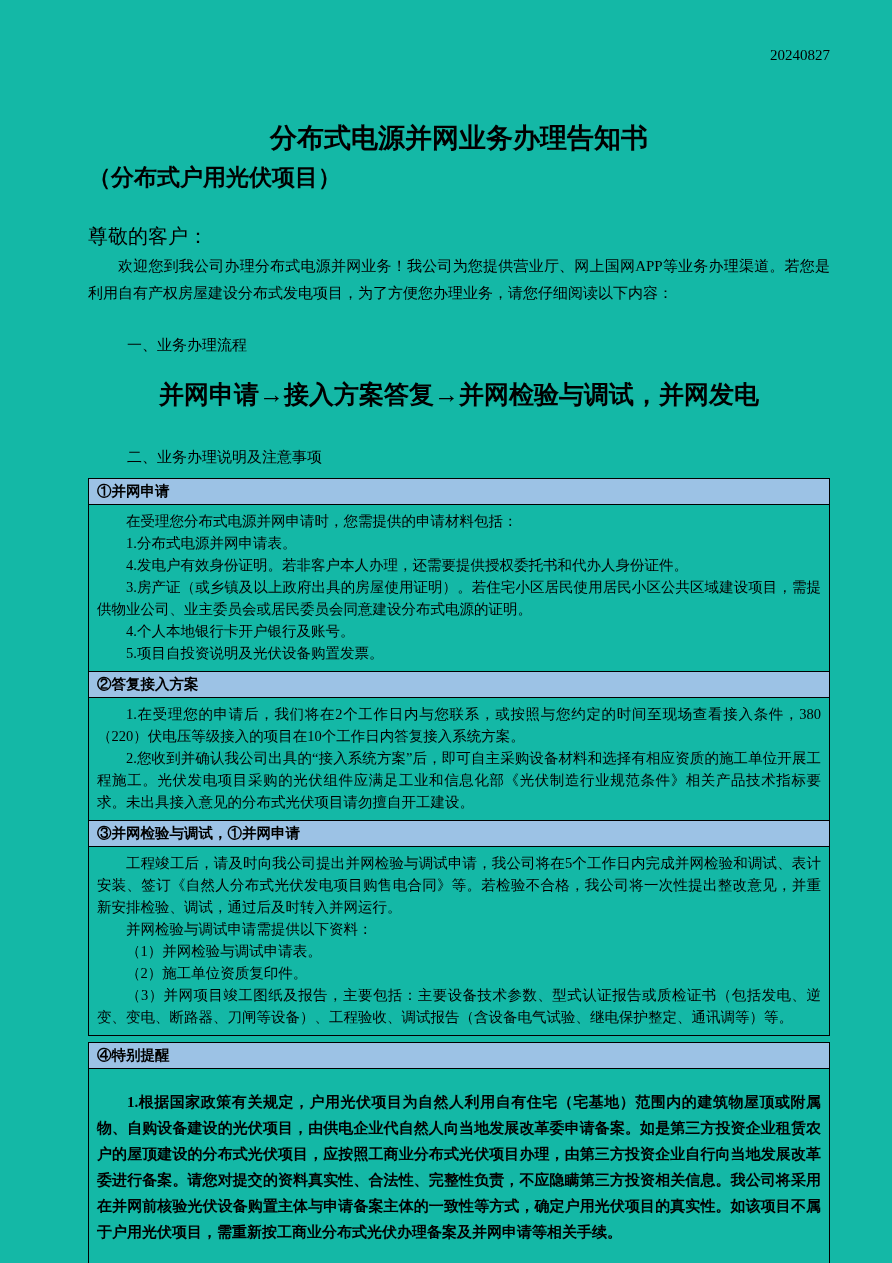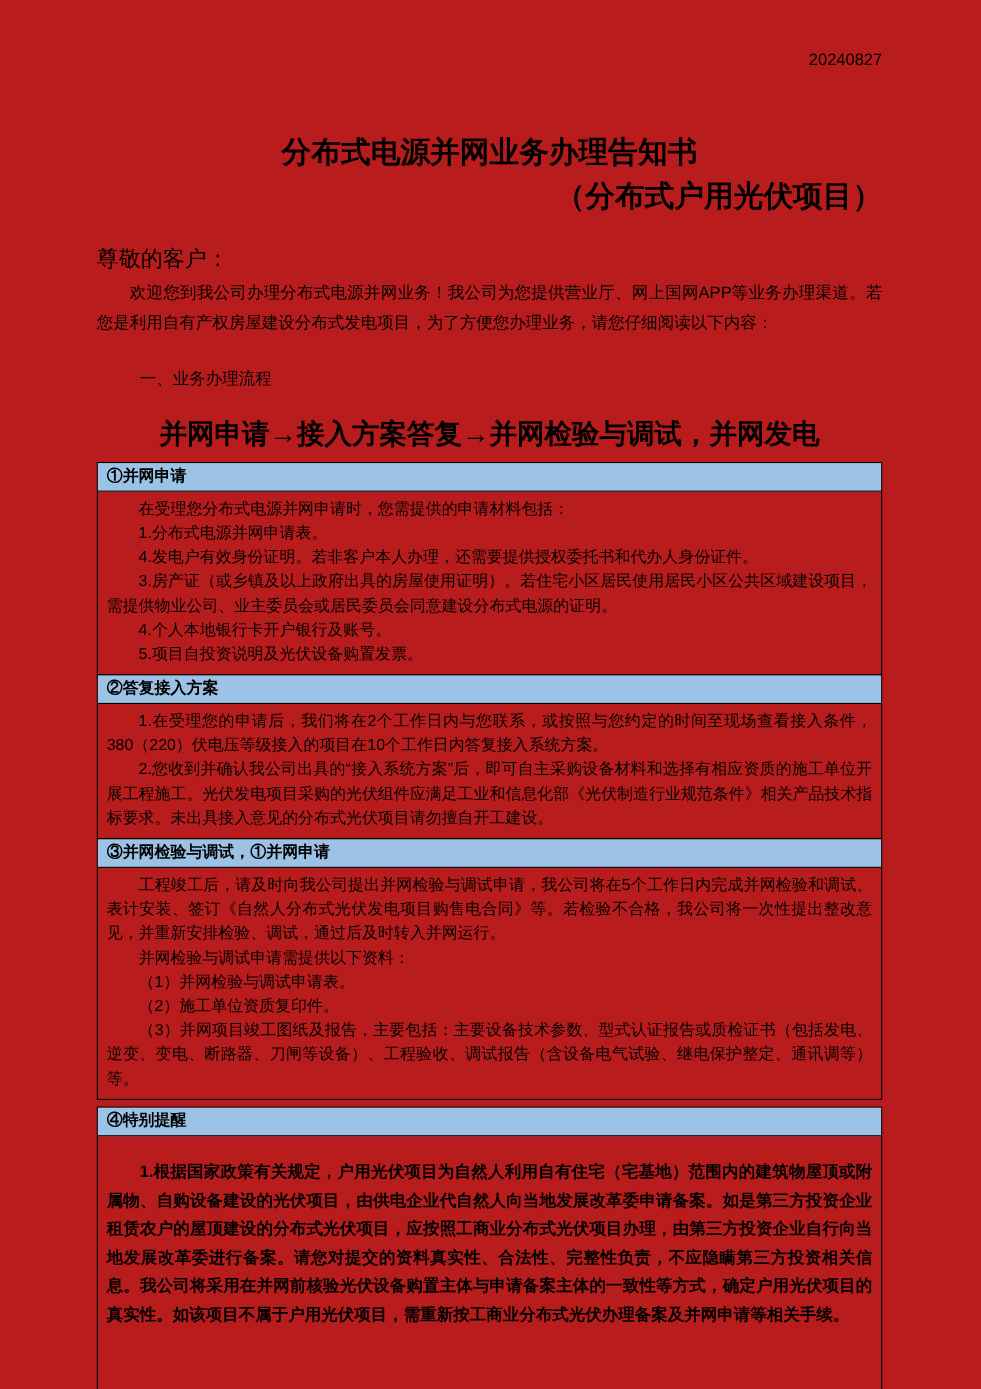--- a/index.html
+++ b/index.html
@@ -1,42 +1,42 @@
 <!DOCTYPE html>
 <html><head>
 <meta charset="utf-8">
 <style>
   html, body { margin: 0; padding: 0; background: #e8e8e8; }
   .page {
     width: 892px;
     height: 1263px;
     margin: 0 auto;
-    background: #b91c1c;
+    background: #14b8a6;
     color: #000;
-    font-family: Liberation Sans, sans-serif;
+    font-family: Liberation Serif, serif;
     position: relative;
     overflow: hidden;
     box-sizing: border-box;
-    padding: 46px 90px 0 88px;
+    padding: 46px 62px 0 88px;
   }
   .doc-date {
     text-align: right;
     font-size: 15px;
     line-height: 18px;
   }
   .doc-title {
     text-align: center;
     font-size: 27px;
     font-weight: bold;
     line-height: 36px;
     margin: 56px 0 0 0;
   }
   .doc-subtitle {
-    text-align: right;
-    font-size: 27px;
+    text-align: left;
+    font-size: 23px;
     font-weight: bold;
     line-height: 28px;
     margin: 8px 0 0 0;
   }
   .salutation {
     font-size: 20px;
     line-height: 21px;
     margin: 34px 0 0 0;
   }
   .intro {
@@ -105,20 +105,21 @@
 
   <div class="doc-title">分布式电源并网业务办理告知书</div>
   <div class="doc-subtitle">（分布式户用光伏项目）</div>
 
   <p class="salutation">尊敬的客户：</p>
   <p class="intro">欢迎您到我公司办理分布式电源并网业务！我公司为您提供营业厅、网上国网APP等业务办理渠道。若您是利用自有产权房屋建设分布式发电项目，为了方便您办理业务，请您仔细阅读以下内容：</p>
 
   <p class="heading">一、业务办理流程</p>
   <p class="flow-line">并网申请→接入方案答复→并网检验与调试，并网发电</p>
 
+  <p class="heading second">二、业务办理说明及注意事项</p>
 
   <div class="notice-table">
 
     <div class="sec">
       <div class="sec-header" style="background: rgb(156, 194, 229);">①并网申请</div>
       <div class="sec-body">
         <p>在受理您分布式电源并网申请时，您需提供的申请材料包括：</p>
         <p>1.分布式电源并网申请表。</p>
         <p>4.发电户有效身份证明。若非客户本人办理，还需要提供授权委托书和代办人身份证件。</p>
         <p>3.房产证（或乡镇及以上政府出具的房屋使用证明）。若住宅小区居民使用居民小区公共区域建设项目，需提供物业公司、业主委员会或居民委员会同意建设分布式电源的证明。</p>

